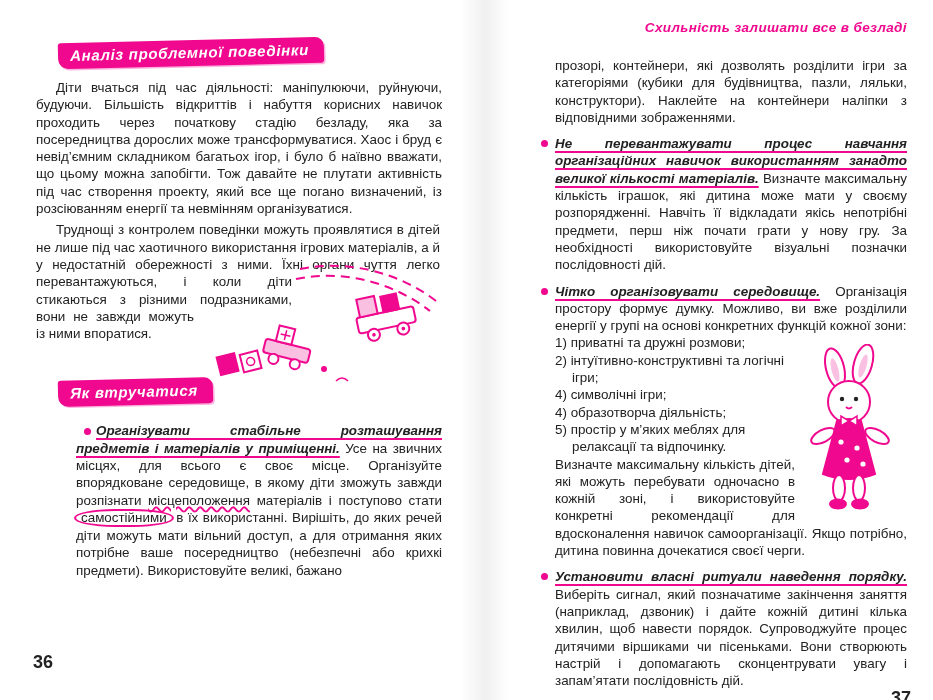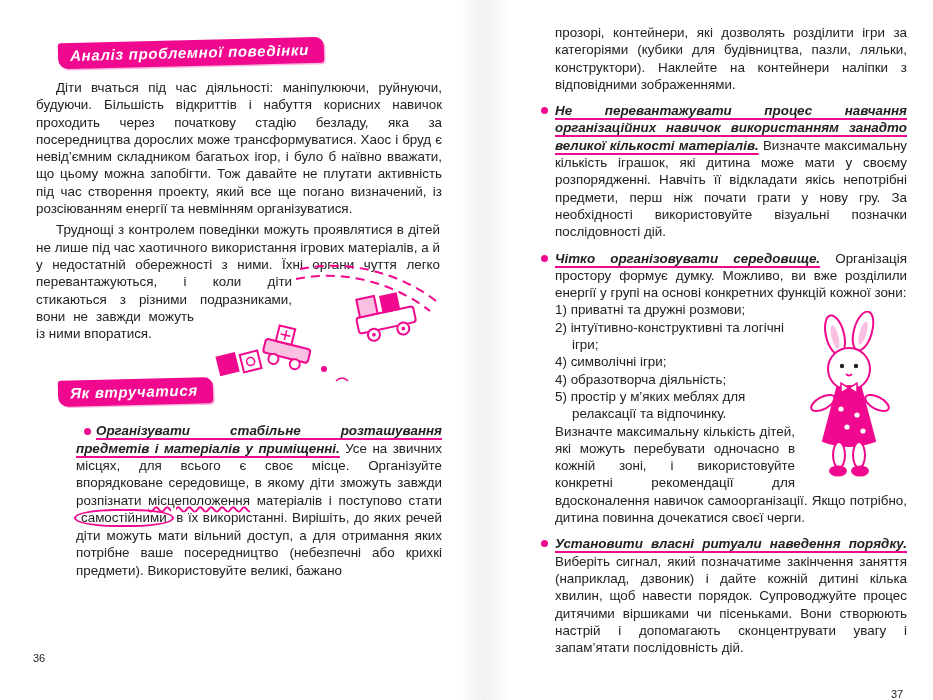--- a/index.html
+++ b/index.html
@@ -32,37 +32,37 @@
   .sp0 { width:2px;   height:52px; }
   .sp1 { clear:right; width:150px; height:35px; }
   .sp2 { clear:right; width:248px; height:35px; }
   .sp3 { clear:right; width:288px; height:36px; }
   .train-art { position:absolute; right:-6px; top:18px; width:240px; height:160px; }
 
   .bullet-left { margin:17px 0 6px 40px; position:relative; text-indent:20px; }
   .bullet-left::before { content:""; position:absolute; left:8px; top:6px;
                          width:7px; height:7px; border-radius:50%; background:var(--pink); }
 
-  .cont { margin-top:4px; }
+  .cont { margin-top:22px; }
   .bullet-right { margin-top:9px; position:relative; }
   .bullet-right::before { content:""; position:absolute; left:-14px; top:5px;
                           width:7px; height:7px; border-radius:50%; background:var(--pink); }
 
   .lead { font-weight:bold; font-style:italic; text-decoration:underline;
           text-decoration-color:var(--pink); text-decoration-thickness:2px; text-underline-offset:2.5px; }
   .wavy { text-decoration:underline; text-decoration-style:wavy;
           text-decoration-color:var(--pink); text-decoration-thickness:1.5px; }
   .circled { display:inline-block; text-indent:0; border:2px solid var(--pink);
              border-radius:48%/58%; padding:0 5px; margin:0 -2px; line-height:1.05; }
 
   .zone-item { padding-left:17px; text-indent:-17px; text-align:left; }
   .bunny-float { float:right; width:104px; height:190px; margin-left:8px; position:relative; }
   .bunny-art { position:absolute; top:10px; left:-6px; width:112px; height:176px; }
 
-  .page-num { position:absolute; font-size:11px; font-weight:normal; color:var(--ink); }
+  .page-num { position:absolute; font-size:18px; font-weight:bold; color:var(--ink); }
   .pn-left  { left:33px;  top:652px; }
   .pn-right { left:891px; top:688px; }
 </style>
 </head>
 <body>
 
 <div class="spine"></div>
 
 <div class="page page-left">
 
@@ -111,20 +111,21 @@
   </div>
 
   <div class="para bullet-left">
     <span class="lead">Організувати стабільне розташування предметів і матеріалів у приміщенні.</span><span> Усе на звичних місцях, для всього є своє місце. Організуйте впорядковане середовище, в якому діти зможуть завжди розпізнати </span><span class="wavy">місцеположення</span><span> матеріалів і поступово стати </span><span class="circled">самостійними</span><span> в їх використанні. Вирішіть, до яких речей діти можуть мати вільний доступ, а для отримання яких потрібне ваше посередництво (небезпечні або крихкі предмети). Використовуйте великі, бажано</span>
   </div>
 
 </div>
 
 <div class="page page-right">
 
+  <div class="running-head rh-right">Схильність залишати все в безладі</div>
 
   <div class="para cont">прозорі, контейнери, які дозволять розділити ігри за категоріями (кубики для будівництва, пазли, ляльки, конструктори). Наклейте на контейнери наліпки з відповідними зображеннями.</div>
 
   <div class="para bullet-right">
     <span class="lead">Не перевантажувати процес навчання організаційних навичок використанням занадто великої кількості матеріалів.</span><span> Визначте максимальну кількість іграшок, які дитина може мати у своєму розпорядженні. Навчіть її відкладати якісь непотрібні предмети, перш ніж почати грати у нову гру. За необхідності використовуйте візуальні позначки послідовності дій.</span>
   </div>
 
   <div class="para bullet-right">
     <span class="lead">Чітко організовувати середовище.</span><span> Організація простору формує думку. Можливо, ви вже розділили енергії у групі на основі конкретних функцій кожної зони:</span>
     <div class="zone-list">

